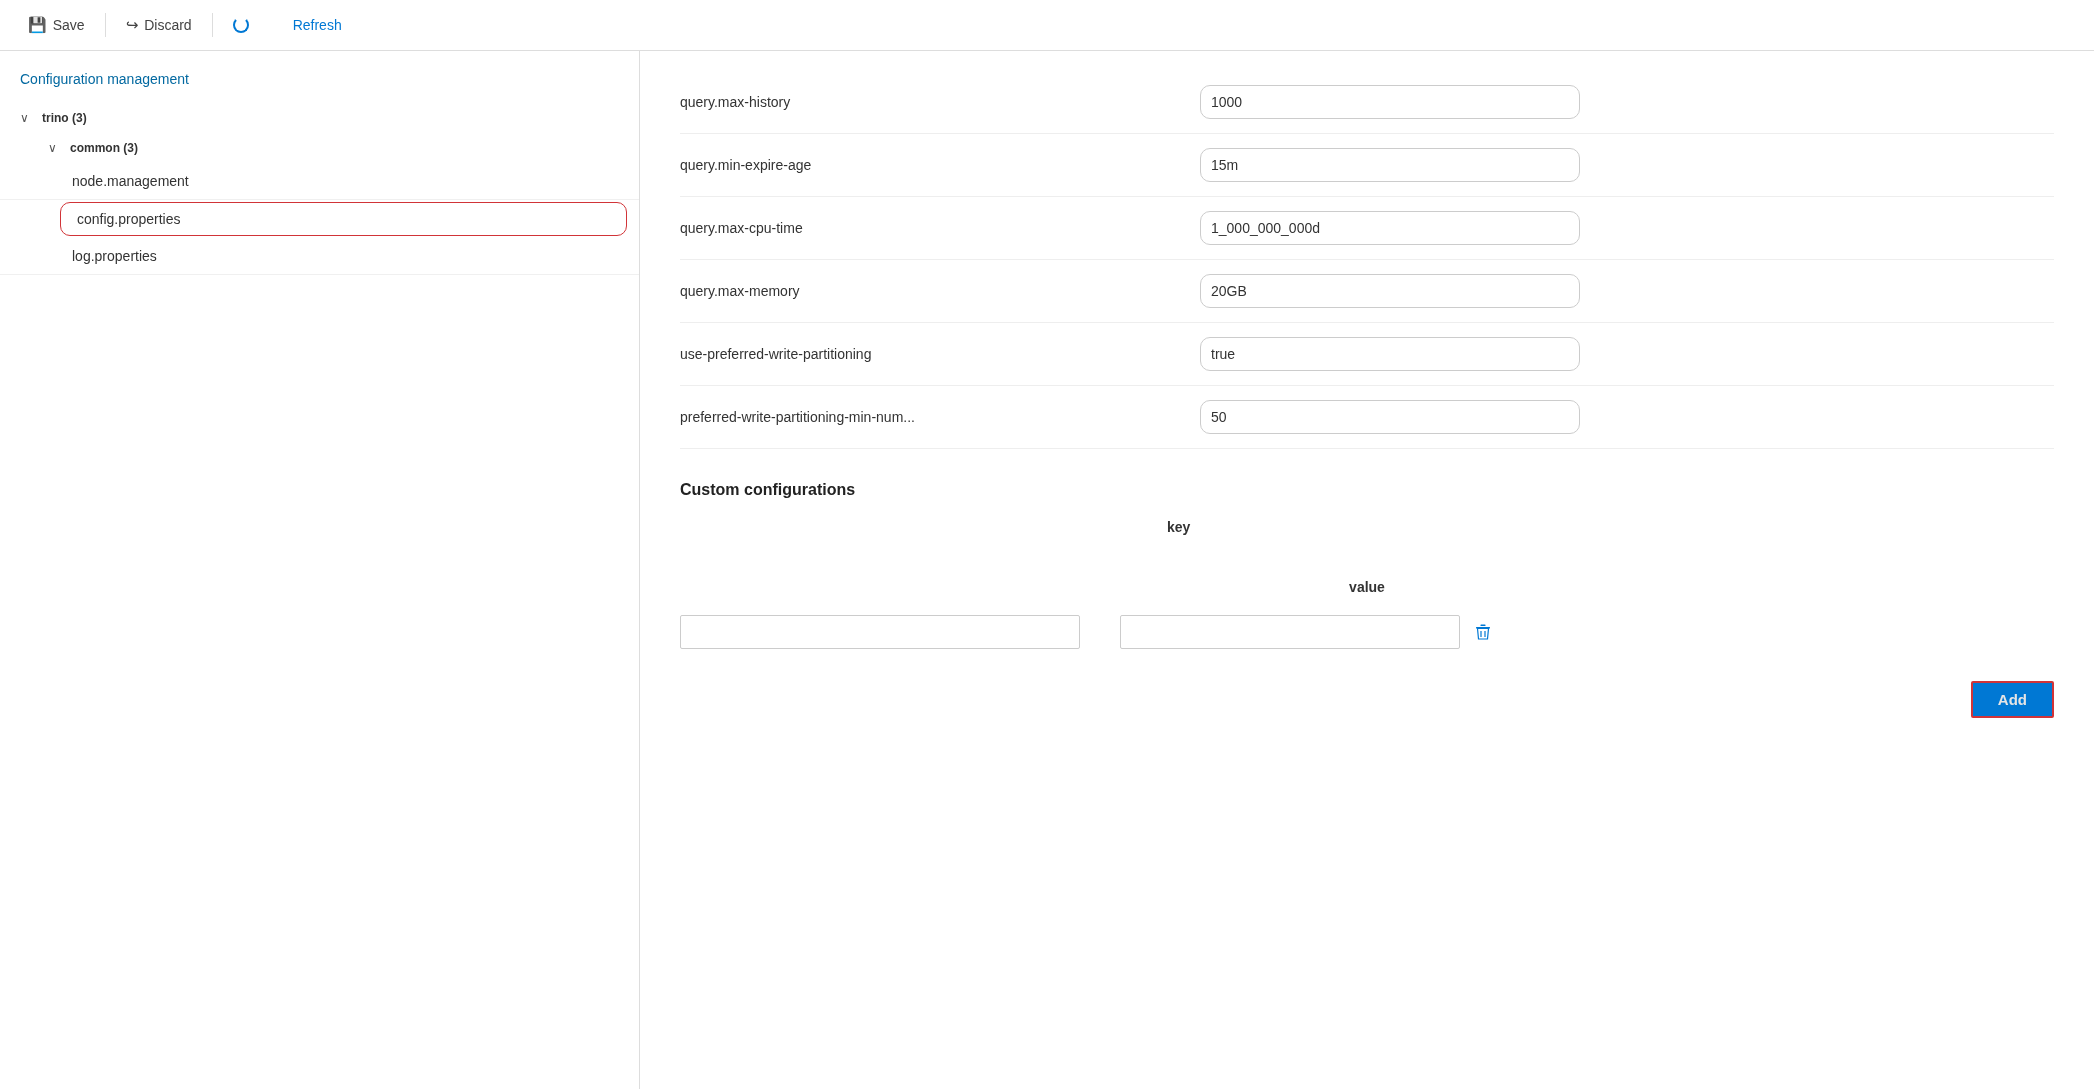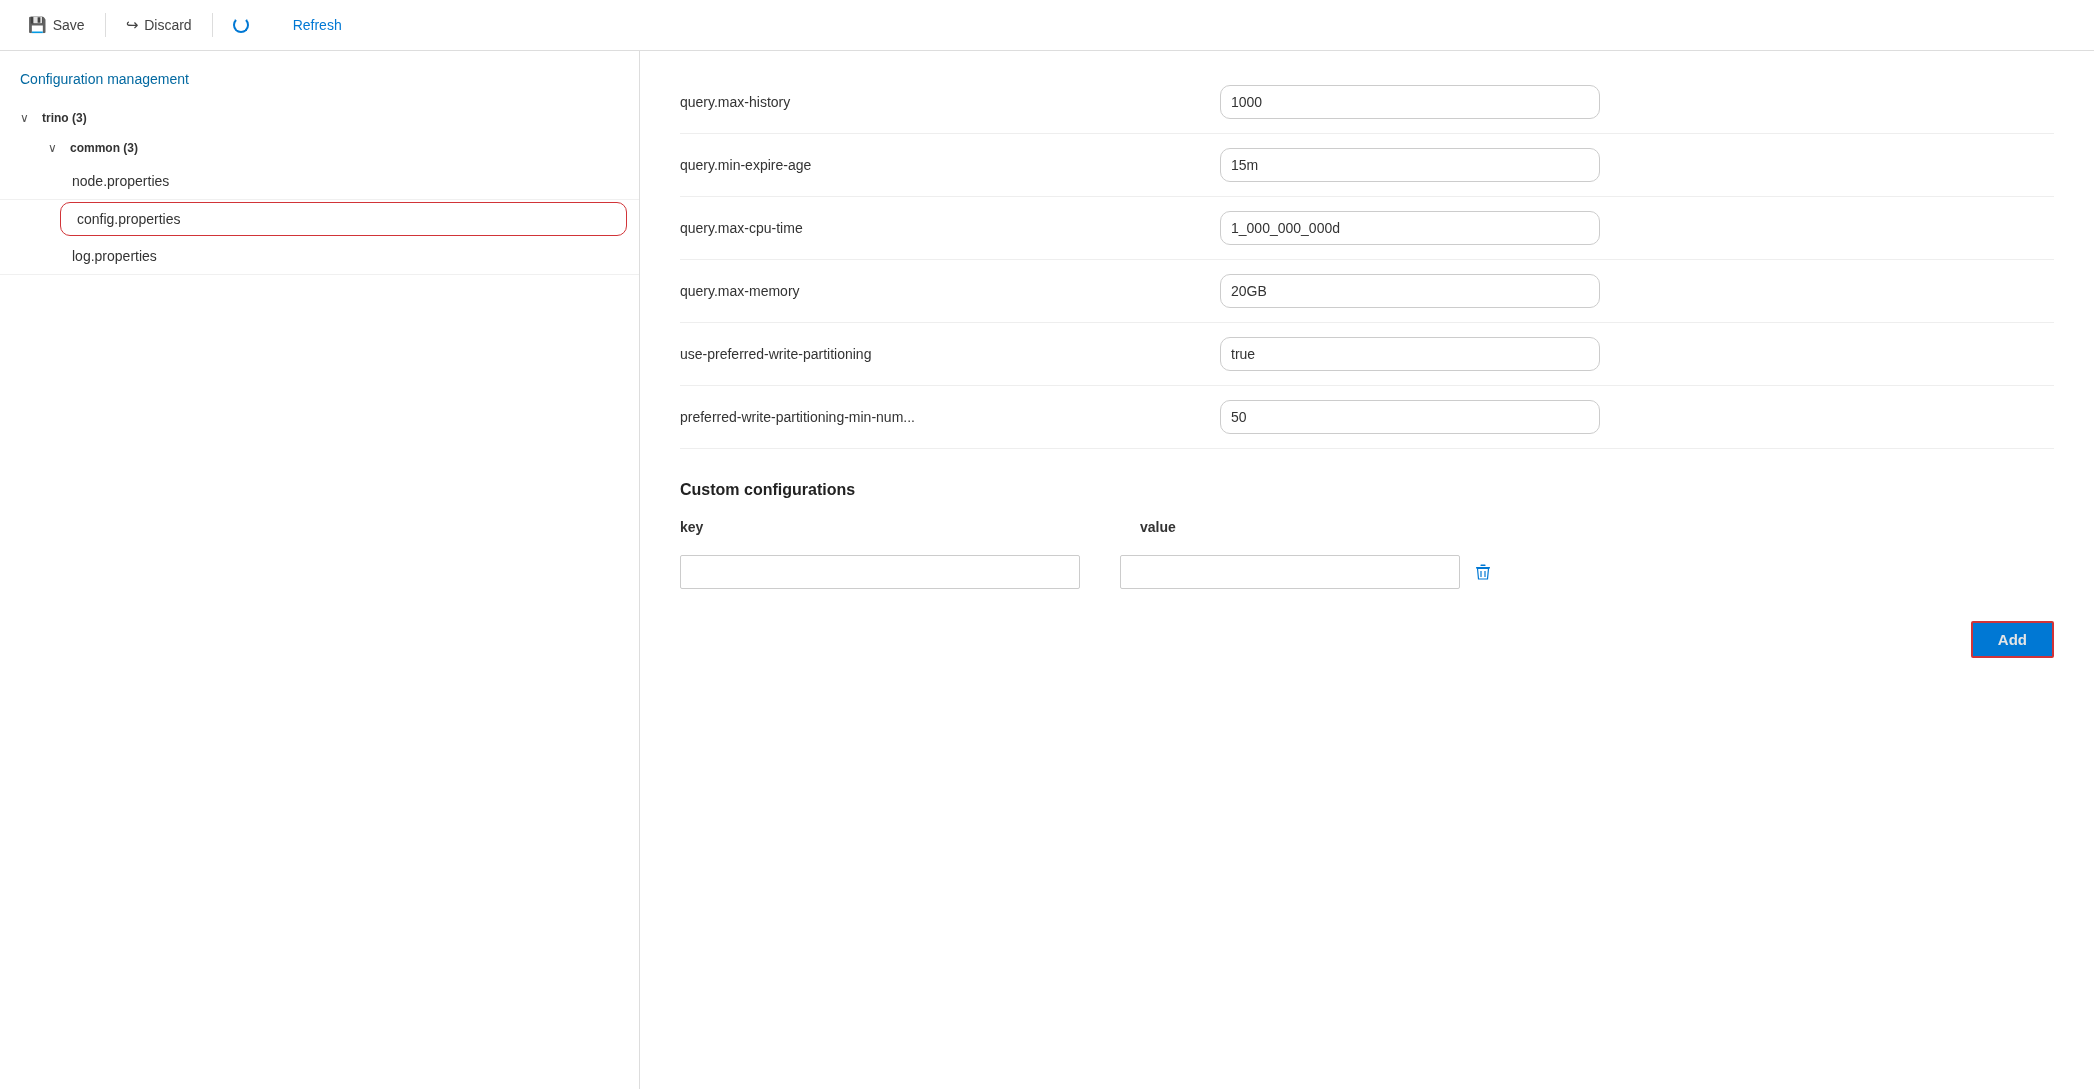--- a/index.html
+++ b/index.html
@@ -119,21 +119,21 @@
       flex: 1;
       overflow-y: auto;
       padding: 20px 40px;
     }
 
     .config-row {
       display: flex;
       align-items: center;
       padding: 14px 0;
       border-bottom: 1px solid #eee;
-      gap: 40px;
+      gap: 20px;
     }
     .config-label {
       width: 500px;
       flex-shrink: 0;
       font-size: 14px;
       color: #333;
     }
     .config-input {
       flex: 1;
       height: 34px;
@@ -151,23 +151,24 @@
       font-weight: 600;
       color: #222;
       margin: 32px 0 20px;
     }
 
     .custom-config-area {
       margin-top: 8px;
     }
     .custom-header {
       display: flex;
-      gap: 60px;
+      gap: 44px;
       padding: 0 0 12px;
       align-items: center;
+      flex-direction: column;
     }
     .custom-col-label {
       font-size: 14px;
       font-weight: 600;
       color: #333;
     }
     .key-col { width: 400px; flex-shrink: 0; }
     .value-col { flex: 1; }
 
     .custom-row {
@@ -255,21 +256,21 @@
       <span class="tree-chevron">∨</span>
       <span class="tree-label">trino (3)</span>
     </div>
 
     <div class="tree-sub">
       <span class="tree-chevron">∨</span>
       <span class="tree-label">common (3)</span>
     </div>
 
     <div class="tree-leaf">
-      <span>node.properties</span>
+      <span>node.management</span>
     </div>
     <div class="tree-leaf selected">
       <span>config.properties</span>
     </div>
     <div class="tree-leaf">
       <span>log.properties</span>
     </div>
   </div>
 
   <div class="right-panel">

